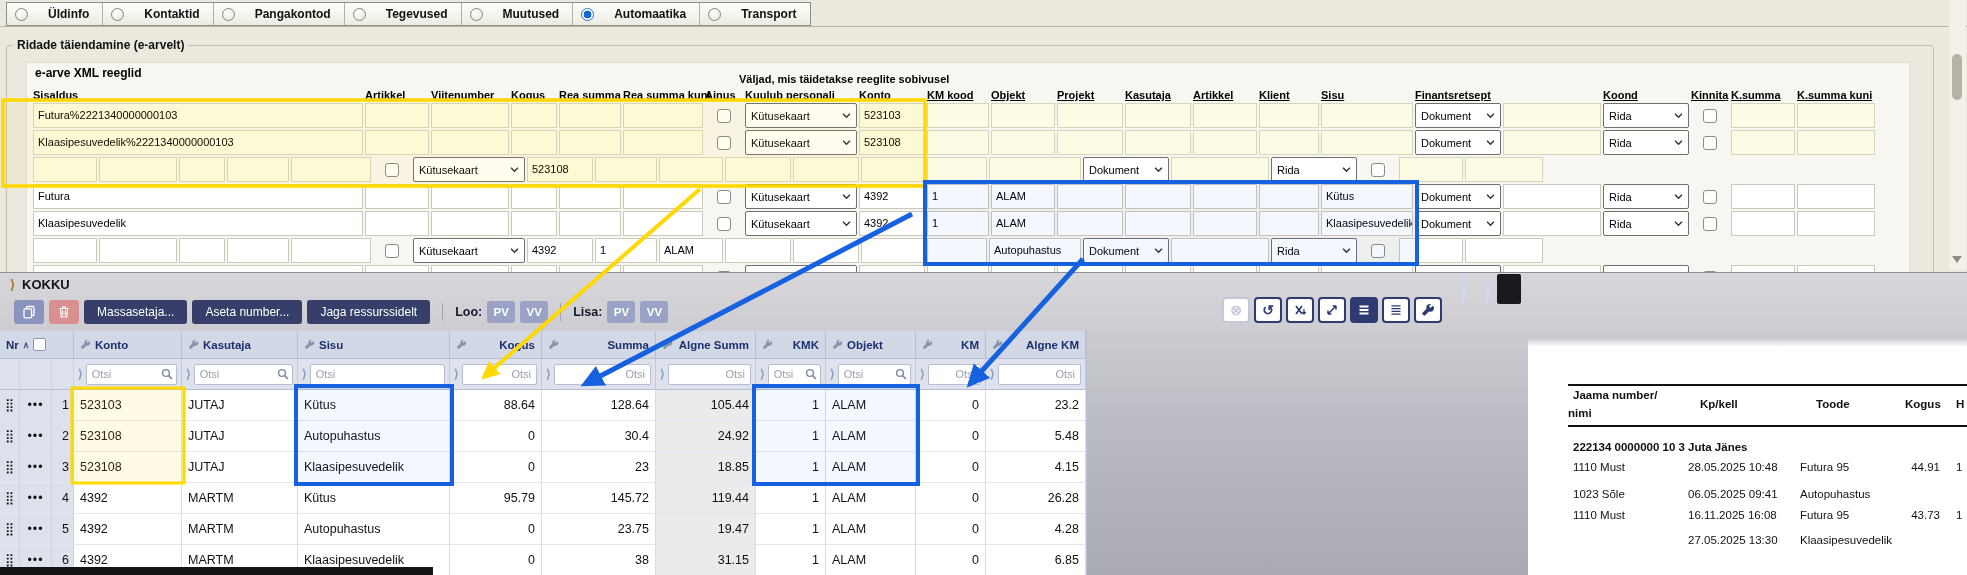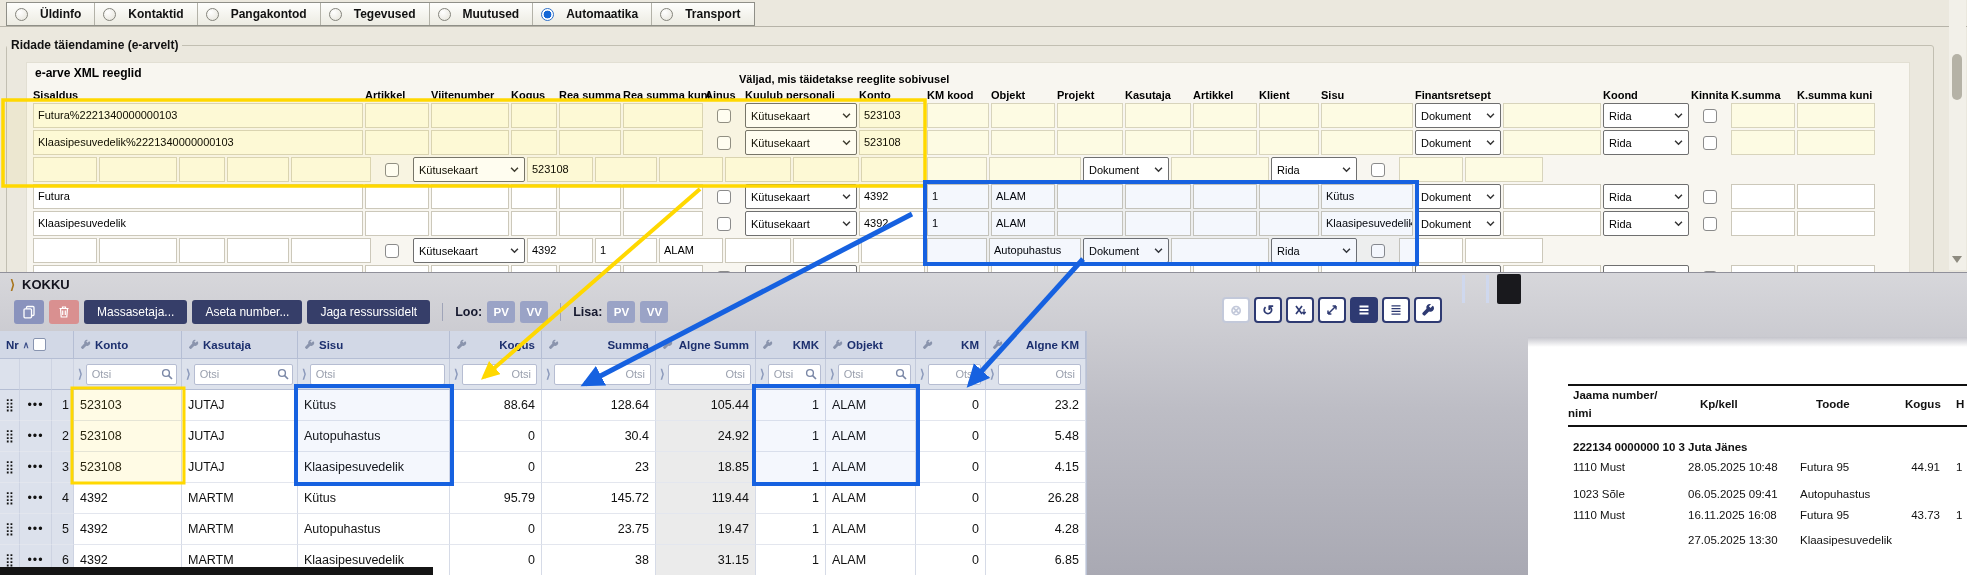--- a/index.html
+++ b/index.html
@@ -5,32 +5,32 @@
   * { box-sizing: border-box; margin: 0; padding: 0; }
   html,body { width:1967px; height:575px; overflow:hidden; }
   body { font-family:"Liberation Sans", sans-serif; }
   #stage { position:relative; width:1967px; height:575px; overflow:hidden; background:#ebe8de; }
 
   
   #top-section { position:absolute; left:0; top:0; width:1967px; height:272px; overflow:hidden; background:#ebe8de; }
 
   .topbar { position:absolute; left:0; top:0; width:1967px; height:27px; border-bottom:1px solid #b6b3a8; }
   .tabbar { position:absolute; left:6px; top:2px; display:inline-flex; border:1px solid #8f8f88; background:linear-gradient(#fefefc,#ecebe2); height:24px; }
-  .tab { display:flex; align-items:center; gap:12px; padding:0 13px 0 8px; border-right:1px solid #b3b2a8; font-size:12px; font-weight:bold; color:#111; cursor:default; }
+  .tab { display:flex; align-items:center; gap:20px; padding:0 13px 0 8px; border-right:1px solid #b3b2a8; font-size:12px; font-weight:bold; color:#111; cursor:default; }
   .tab:last-child { border-right:none; }
   .rad { width:13px; height:13px; border-radius:50%; border:1px solid #84847c; background:radial-gradient(circle at 35% 30%, #ffffff, #e4e2d8); flex:0 0 auto; }
   .tab.on .rad { border-color:#2d6fc8; background:radial-gradient(circle, #1467d6 0 3.6px, #fff 4.2px); }
 
   fieldset.fs { position:absolute; left:6px; top:38px; width:1928px; height:400px; border:1px solid #c2bfb2; border-radius:3px; }
-  fieldset.fs legend { font-size:12px; font-weight:bold; color:#111; padding:0 4px; }
+  fieldset.fs legend { font-size:12px; font-weight:bold; color:#111; padding:0 4px; margin-left:6px; }
 
   .xml-panel { position:absolute; left:26px; top:62px; width:1884px; height:300px; background:#f8f6f0; border:1px solid #e2dfd3; }
   .xml-title { position:absolute; left:8px; top:3px; font-size:12px; font-weight:bold; color:#000; }
   .xml-super { position:absolute; left:712px; top:10px; font-size:11px; font-weight:bold; color:#000; }
-  .xml-head { position:absolute; left:6px; top:26px; display:flex; gap:2px; }
+  .xml-head { position:absolute; left:6px; top:26px; display:flex; gap:2px;text-decoration:underline; }
   .hx { font-size:11px; font-weight:bold; color:#000; white-space:nowrap; overflow:visible; }
   .xml-rows { position:absolute; left:6px; top:40px; }
   .xmlrow { display:flex; gap:2px; height:25px; margin-bottom:2px; }
   .c { border:1px solid #ccc8ba; background:#fff; height:25px; font-size:11px; line-height:23px; padding:0 4px; overflow:hidden; white-space:nowrap; color:#000; }
   .ci { border:1px solid #ccc8ba; background:#fff; height:25px; font-size:11px; padding:0 3px; }
   .cream .c, .cream .ci { background:#fdfbe3; border-color:#d8d4bc; }
   .ccb { height:25px; display:flex; align-items:center; justify-content:center; }
   .cb { width:14px; height:14px; border:1px solid #8b8b8b; border-radius:3px; background:#fff; display:inline-block; }
   .sel { display:flex; align-items:center; justify-content:space-between; border:1px solid #6f6f6f; border-radius:2px; background:#fff; height:25px; padding:0 5px; font-size:11px; color:#000; white-space:nowrap; overflow:hidden;text-align:right; }
   .sel svg { flex:0 0 auto; margin-left:3px; }

